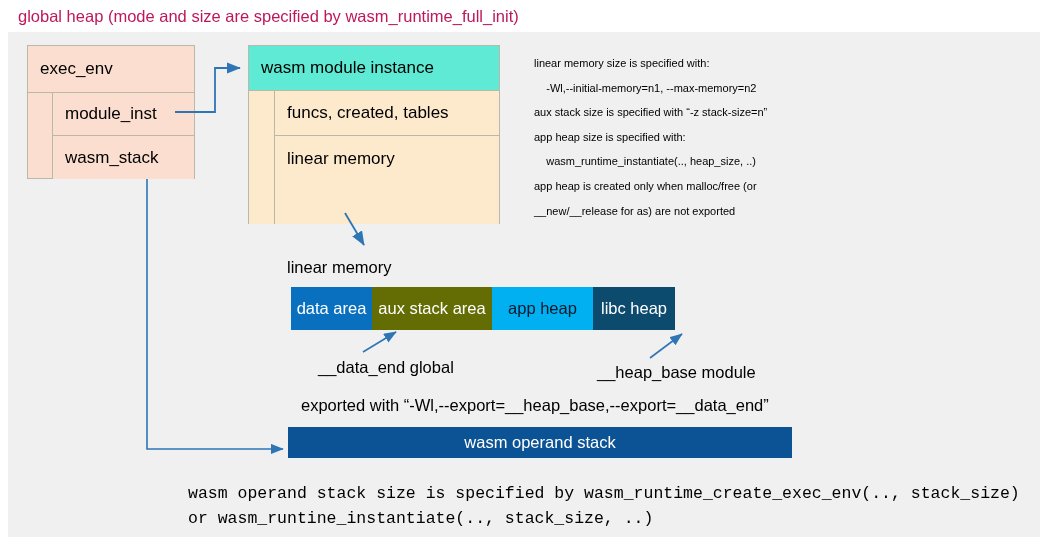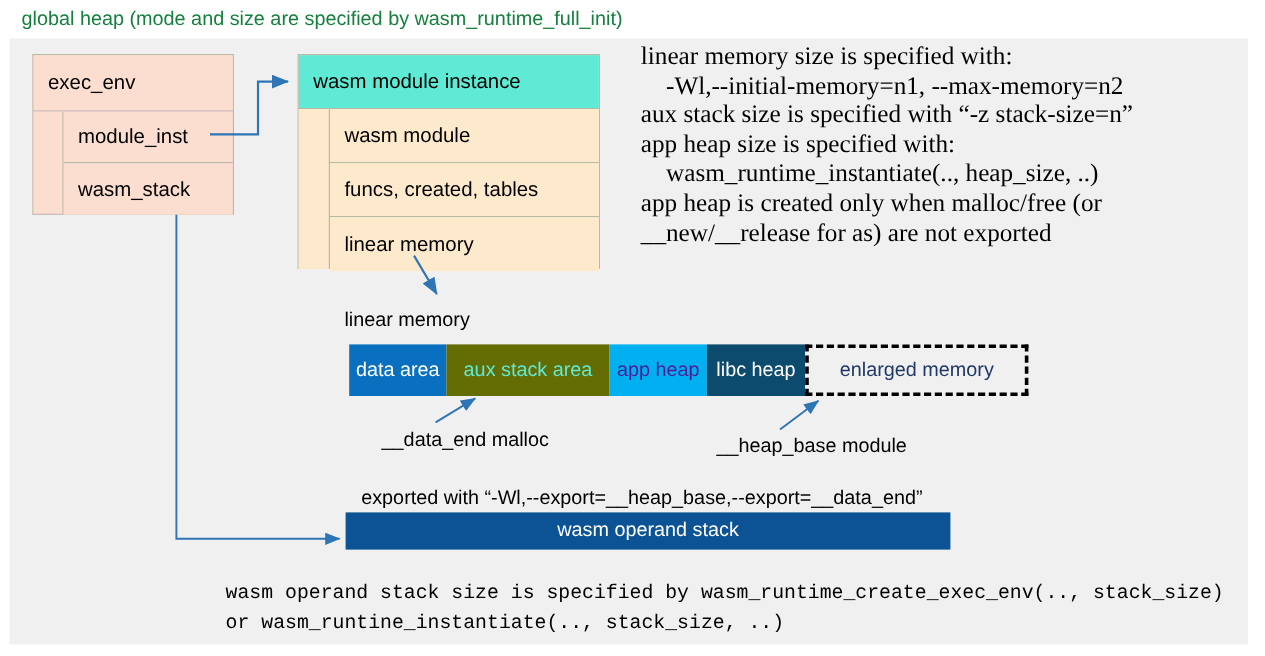--- a/index.html
+++ b/index.html
@@ -22,21 +22,21 @@
     height: 547px;
   }
   .abs { position: absolute; }
 
   
   #diagram-title {
     left: 18px;
     top: 5px;
     font-size: 16.5px;
     line-height: 22px;
-    color: #15803d;
+    color: #be185d;
     white-space: nowrap;
   }
 
   
   #panel {
     left: 8px;
     top: 32px;
     width: 1032px;
     height: 505px;
     background: #f0f0f0;
@@ -73,40 +73,39 @@
     padding-left: 12px;
     font-size: 17px;
     white-space: nowrap;
     border-bottom: 1px solid #b9b9a8;
   }
   .struct-row:last-child { border-bottom: none; }
 
   
   #exec-env-box { left: 27px; top: 45px; width: 168px; height: 134px; background: #fbdecf; }
   #exec-env-box .struct-header { height: 47px; background: #fbdecf; }
-  #exec-env-box .struct-body { height: 85px; background: #f0abfc; }
+  #exec-env-box .struct-body { height: 85px; background: #4d7c0f; }
   #exec-env-box .struct-gutter { width: 25px; background: #fbdecf; }
   #exec-env-box .struct-row { height: 43px; background: #fbdecf; }
 
   
   #wasm-inst-box { left: 248px; top: 45px; width: 252px; height: 179px; background: #fdeacd; }
   #wasm-inst-box .struct-header { height: 45px; background: #5eead4; }
   #wasm-inst-box .struct-body { height: 133px; background: #fdeacd; }
   #wasm-inst-box .struct-gutter { width: 26px; background: #fdeacd; }
   #wasm-inst-box .struct-row { height: 45px; background: #fdeacd; }
 
   
   #memory-notes {
     left: 534px;
-    top: 34px;
+    top: 51px;
     width: 500px;
-    font-size: 21px;
+    font-size: 11px;
     line-height: 24.6px;
     white-space: pre;
-    font-family: Liberation Serif, serif;
   }
 
   
   #linear-memory-caption {
     left: 287px;
     top: 258px;
     font-size: 16.5px;
     white-space: nowrap;
   }
 
@@ -133,21 +132,21 @@
     color: #1f3864;
   }
 
   
   .bar-note {
     font-size: 16.5px;
     white-space: nowrap;
   }
   #data-end-label   { left: 318px; top: 358px; }
   #heap-base-label  { left: 597px; top: 363px; }
-  #export-note      { left: 301px; top: 406px; }
+  #export-note      { left: 301px; top: 396px; }
 
   
   #operand-stack-box {
     left: 288px;
     top: 427px;
     width: 504px;
     height: 31px;
     background: #0b5394;
     display: flex;
     align-items: center;
@@ -194,46 +193,44 @@
         <div class="struct-row">wasm_stack</div>
       </div>
     </div>
   </div>
 
   <div class="struct-box" id="wasm-inst-box">
     <div class="struct-header">wasm module instance</div>
     <div class="struct-body">
       <div class="struct-gutter"></div>
       <div class="struct-rows">
-        <div class="struct-row">wasm module</div>
         <div class="struct-row">funcs, created, tables</div>
         <div class="struct-row">linear memory</div>
       </div>
     </div>
   </div>
 
   <div class="abs" id="memory-notes">linear memory size is specified with:
     -Wl,--initial-memory=n1, --max-memory=n2
 aux stack size is specified with “-z stack-size=n”
 app heap size is specified with:
     wasm_runtime_instantiate(.., heap_size, ..)
 app heap is created only when malloc/free (or
 __new/__release for as) are not exported</div>
 
   <div class="abs" id="linear-memory-caption">linear memory</div>
 
   <div class="abs" id="memory-bar">
     <div class="mem-seg" style="width: 81px; color: rgb(255, 255, 255); background: rgb(9, 112, 192);">data area</div>
-    <div class="mem-seg" style="width: 136px; color: #5eead4; background: rgb(100, 109, 4);">aux stack area</div>
-    <div class="mem-seg" style="width: 81px; color: #4c1d95; background: rgb(0, 176, 240);">app heap</div>
+    <div class="mem-seg" style="width: 120px; color: #ffffff; background: rgb(100, 109, 4);">aux stack area</div>
+    <div class="mem-seg" style="width: 101px; color: #0f172a; background: rgb(0, 176, 240);">app heap</div>
     <div class="mem-seg" style="width: 82px; color: rgb(255, 255, 255); background: #0c4a6e;">libc heap</div>
-    <div class="mem-seg dashed" style="width: 186px; color: rgb(31, 56, 100);">enlarged memory</div>
   </div>
 
-  <div class="abs bar-note" id="data-end-label">__data_end malloc</div>
+  <div class="abs bar-note" id="data-end-label">__data_end global</div>
   <div class="abs bar-note" id="heap-base-label">__heap_base module</div>
   <div class="abs bar-note" id="export-note">exported with “-Wl,--export=__heap_base,--export=__data_end”</div>
 
   <div class="abs" id="operand-stack-box">wasm operand stack</div>
   <div class="abs" id="operand-stack-notes">wasm operand stack size is specified by wasm_runtime_create_exec_env(.., stack_size)
 or wasm_runtine_instantiate(.., stack_size, ..)</div>
 
   <svg id="connectors" viewBox="0 0 1054 547" xmlns="http://www.w3.org/2000/svg">
     <defs>
       <marker id="arrow-blue" markerWidth="9" markerHeight="9" refX="7.5" refY="3.2" orient="auto">

